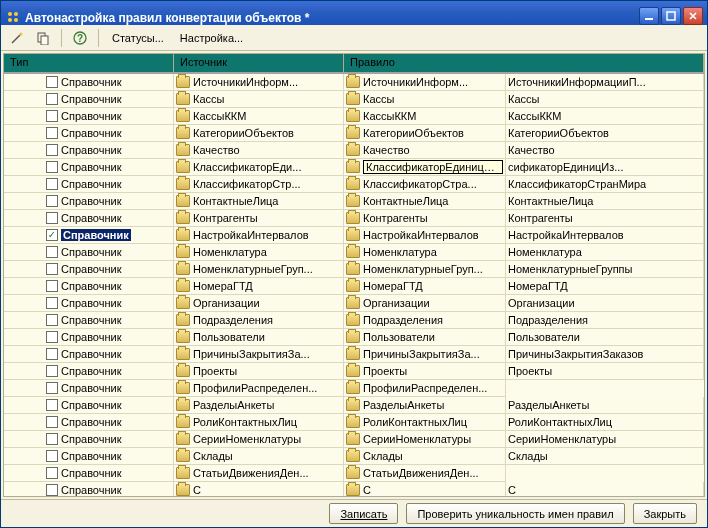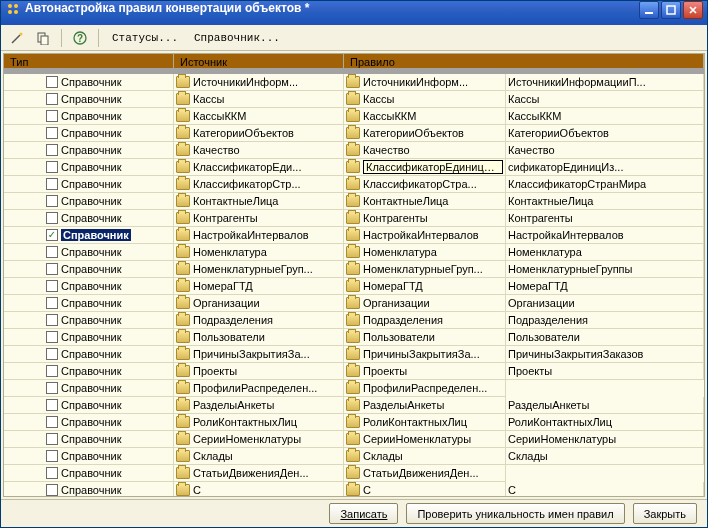--- a/index.html
+++ b/index.html
@@ -1,29 +1,29 @@
 <!DOCTYPE html>
 <html><head>
 <meta charset="utf-8">
 <style>
   * { box-sizing: border-box; margin: 0; padding: 0; }
   html, body { width: 708px; height: 528px; font-family: Tahoma, Arial, sans-serif; font-size: 11px; overflow: hidden; background: #d4d0c8; }
   .window { width: 708px; height: 528px; border: 1px solid #003c74; display: flex; flex-direction: column; background: #f5f2e1; }
-  .titlebar { height: 24px; background: linear-gradient(to bottom, #3a6fd8 0%, #2e5cbf 45%, #255fc0 46%, #1d50b8 100%); color: #fff; display: flex; align-items: flex-start; padding: 0 4px; }
+  .titlebar { height: 24px; background: linear-gradient(to bottom, #3a6fd8 0%, #2e5cbf 45%, #255fc0 46%, #1d50b8 100%); color: #fff; display: flex; align-items: flex-end; padding: 0 4px; }
   .title-icon { width: 16px; height: 16px; display: inline-flex; align-items: center; justify-content: center; margin-right: 4px; }
   .title-text { flex: 1; font-weight: bold; font-size: 12px; }
   .win-btns { display: flex; gap: 2px; }
   .win-btn { width: 20px; height: 18px; background: linear-gradient(to bottom,#6fa3f7,#2a5cc7); border: 1px solid #1a3f8a; border-radius: 2px; color:#fff; display:flex; align-items:center; justify-content:center; cursor:default; }
   .win-btn.close { background: linear-gradient(to bottom,#f08680,#c7432a); border-color:#8a2a1a;}
   .toolbar { height: 26px; background:#f5f2e1; border-bottom: 1px solid #c0bca0; display:flex; align-items:center; padding: 0 4px; gap:2px;}
   .tbtn { min-width:22px; height:22px; border:1px solid transparent; display:flex; align-items:center; justify-content:center; padding:0 4px; cursor:default; }
-  .tbtn-text { padding:16px 6px;font-family:Liberation Mono, monospace; }
+  .tbtn-text { padding:16px 6px; }
   .sep { width:1px; height:18px; background:#c0bca0; margin:0 4px;}
   .grid-wrap { flex:1; overflow:hidden; display:flex; flex-direction:column; border:1px solid #b0ac90; margin:2px; background:#fdfbea;}
-  .grid-head { display:flex; background:#a16207; height:20px; border-bottom:6px solid #a3a3a3;}
+  .grid-head { display:flex; background:#0f766e; height:20px; border-bottom:2px solid #a3a3a3;}
   .ghcell { border-right:1px solid #b0ac90; padding:2px 6px; overflow:hidden; white-space:nowrap; }
   .c1 { width:170px; } .c2 { width:170px; } .c3 { width:162px; } .c4 { flex:1; }
   .grid-body { flex:1; overflow-y:scroll; overflow-x:hidden; }
   .row { display:flex; height:17px; align-items:stretch;}
   .cell { border-right:1px solid #dcd8be; border-bottom:1px solid #dcd8be; display:flex; align-items:center; padding:0 2px; gap:3px; overflow:hidden; white-space:nowrap; }
   .cell.c1 { padding-left: 42px; align-items: center; }
   .chk { width:12px; height:12px; border:1px solid #6b6b6b; background:#fff; display:inline-flex; align-items:center; justify-content:center; flex:0 0 12px; font-size:10px; line-height:1; color:#2a7c2a; }
   .folder { width:14px; height:12px; background:linear-gradient(to bottom,#f5e08c,#d8b858); border:1px solid #a88b30; border-radius:1px; flex:0 0 14px; position:relative;}
   .folder::before { content:""; position:absolute; top:-3px; left:1px; width:6px; height:3px; background:#f5e08c; border:1px solid #a88b30; border-bottom:none; }
   .row-label { overflow:hidden; text-overflow:ellipsis; }
@@ -87,21 +87,21 @@
       <svg width="14" height="14">
           <circle cx="7" cy="7" r="6" fill="none" stroke="#3a7c3a" stroke-width="1.3"></circle>
           <text x="7" y="11" text-anchor="middle" font-size="10" fill="#3a7c3a" font-weight="bold">?</text>
         </svg>
     </div>
     <div class="sep"></div>
     <div class="tbtn tbtn-text">
         <span>Статусы...</span>
       </div>
     <div class="tbtn tbtn-text">
-        <span>Справочник...</span>
+        <span>Настройка...</span>
       </div>
   </div>
 
   <div class="grid-wrap">
     <div class="grid-head">
       <div class="ghcell c1">Тип</div>
       <div class="ghcell c2">Источник</div>
       <div class="ghcell c4">Правило</div>
     </div>
     <div class="grid-body" id="grid-body">

